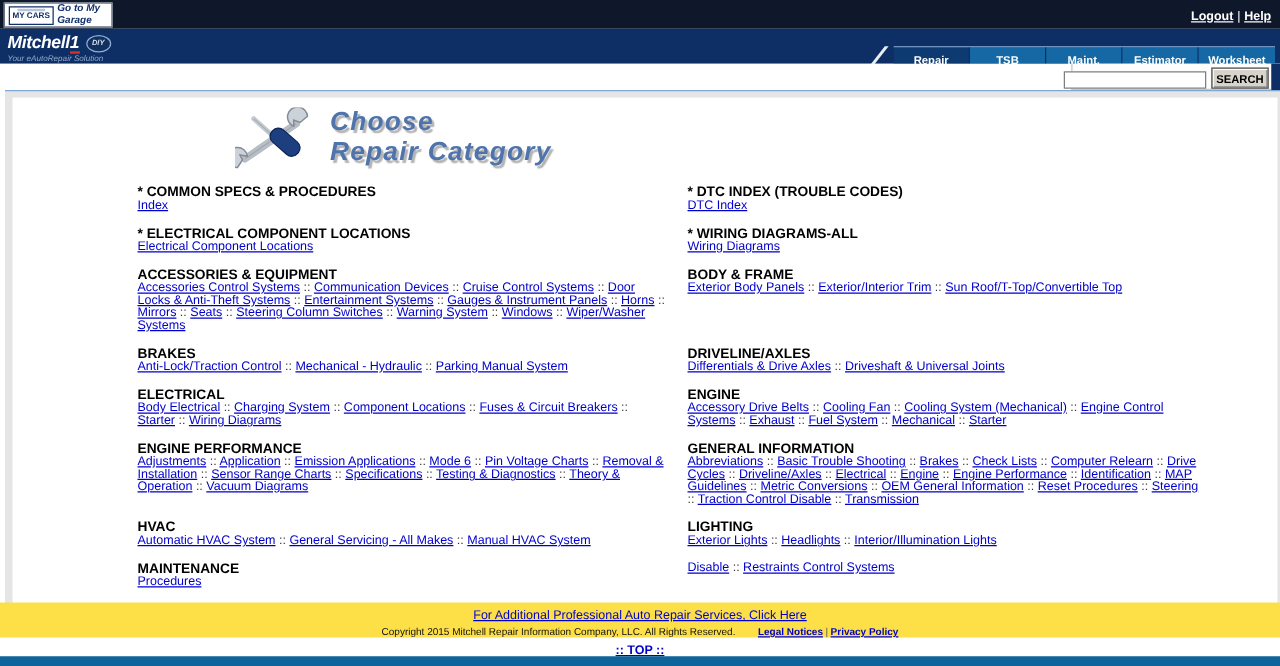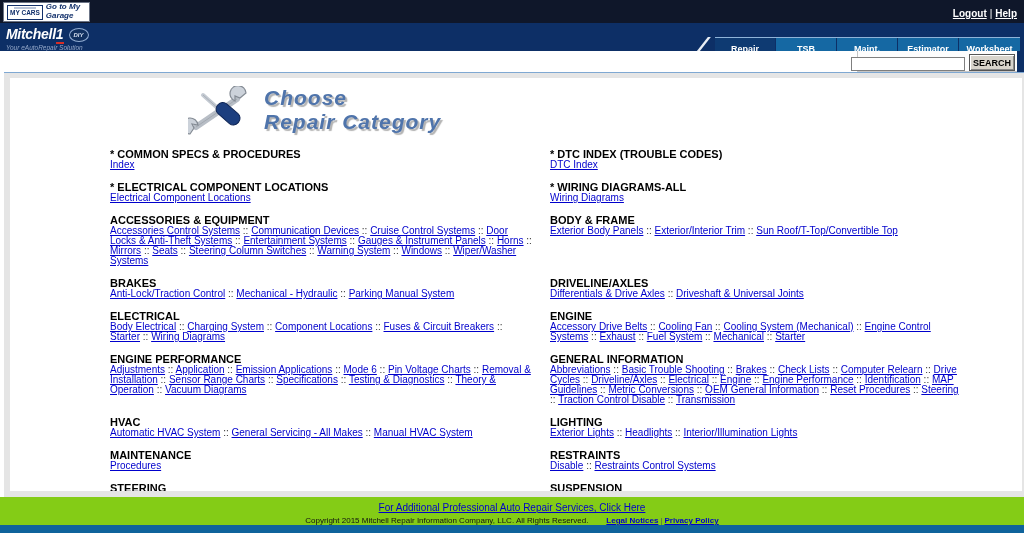--- a/index.html
+++ b/index.html
@@ -66,21 +66,21 @@
     text-shadow: 2px 2px 1px #b3b3b3; line-height: 1.15; letter-spacing: 1px; }
   .category-grid { position: absolute; left: 100px; top: 71px; display: grid;
     grid-template-columns: 425px 412px; column-gap: 15px; }
   .cat-cell { margin-bottom: 12px; }
   .cat-heading { font-size: 11px; font-weight: bold; color: #000; line-height: 11px; }
   .cat-links { font-size: 10px; line-height: 10px; margin-top: 0; }
   .cat-link { color: #0000cc; text-decoration: underline; cursor: pointer; }
   .link-sep { color: #333; }
 
   
-  .footer { position: absolute; top: 497px; left: 0; width: 1024px; height: 28px; background: #84cc16;
+  .footer { position: absolute; top: 482px; left: 0; width: 1024px; height: 28px; background: #fde047;
     text-align: center; }
   .footer-link { font-size: 10px; color: #0000cc; text-decoration: underline; cursor: pointer; }
   .footer-line2 { font-size: 8px; color: #111; margin-top: 1px; }
   .footer-line2 .flink { color: #0000cc; font-weight: bold; text-decoration: underline; cursor: pointer; }
   .footer-line2 .fsep { color: #555; margin: 0 2px; }
   .copyright-gap { display: inline-block; width: 18px; }
   .top-link { font-size: 10px; font-weight: bold; color: #0000cc; text-decoration: underline; cursor: pointer; }
   .bottom-band { position: absolute; top: 525px; left: 0; width: 1024px; height: 8px; background: #0f639b; }
 </style>
 </head>
@@ -202,21 +202,20 @@
           </div>
           <div class="cat-cell">
             <div class="cat-heading">LIGHTING</div>
             <div class="cat-links"><a class="cat-link">Exterior Lights</a><span class="link-sep"> :: </span><a class="cat-link">Headlights</a><span class="link-sep"> :: </span><a class="cat-link">Interior/Illumination Lights</a></div>
           </div>
           <div class="cat-cell">
             <div class="cat-heading">MAINTENANCE</div>
             <div class="cat-links"><a class="cat-link">Procedures</a></div>
           </div>
           <div class="cat-cell">
-            <div class="cat-heading">RESTRAINTS</div>
             <div class="cat-links"><a class="cat-link">Disable</a><span class="link-sep"> :: </span><a class="cat-link">Restraints Control Systems</a></div>
           </div>
           <div class="cat-cell">
             <div class="cat-heading">STEERING</div>
           </div>
           <div class="cat-cell">
             <div class="cat-heading">SUSPENSION</div>
           </div>
         </div>
     </div>

